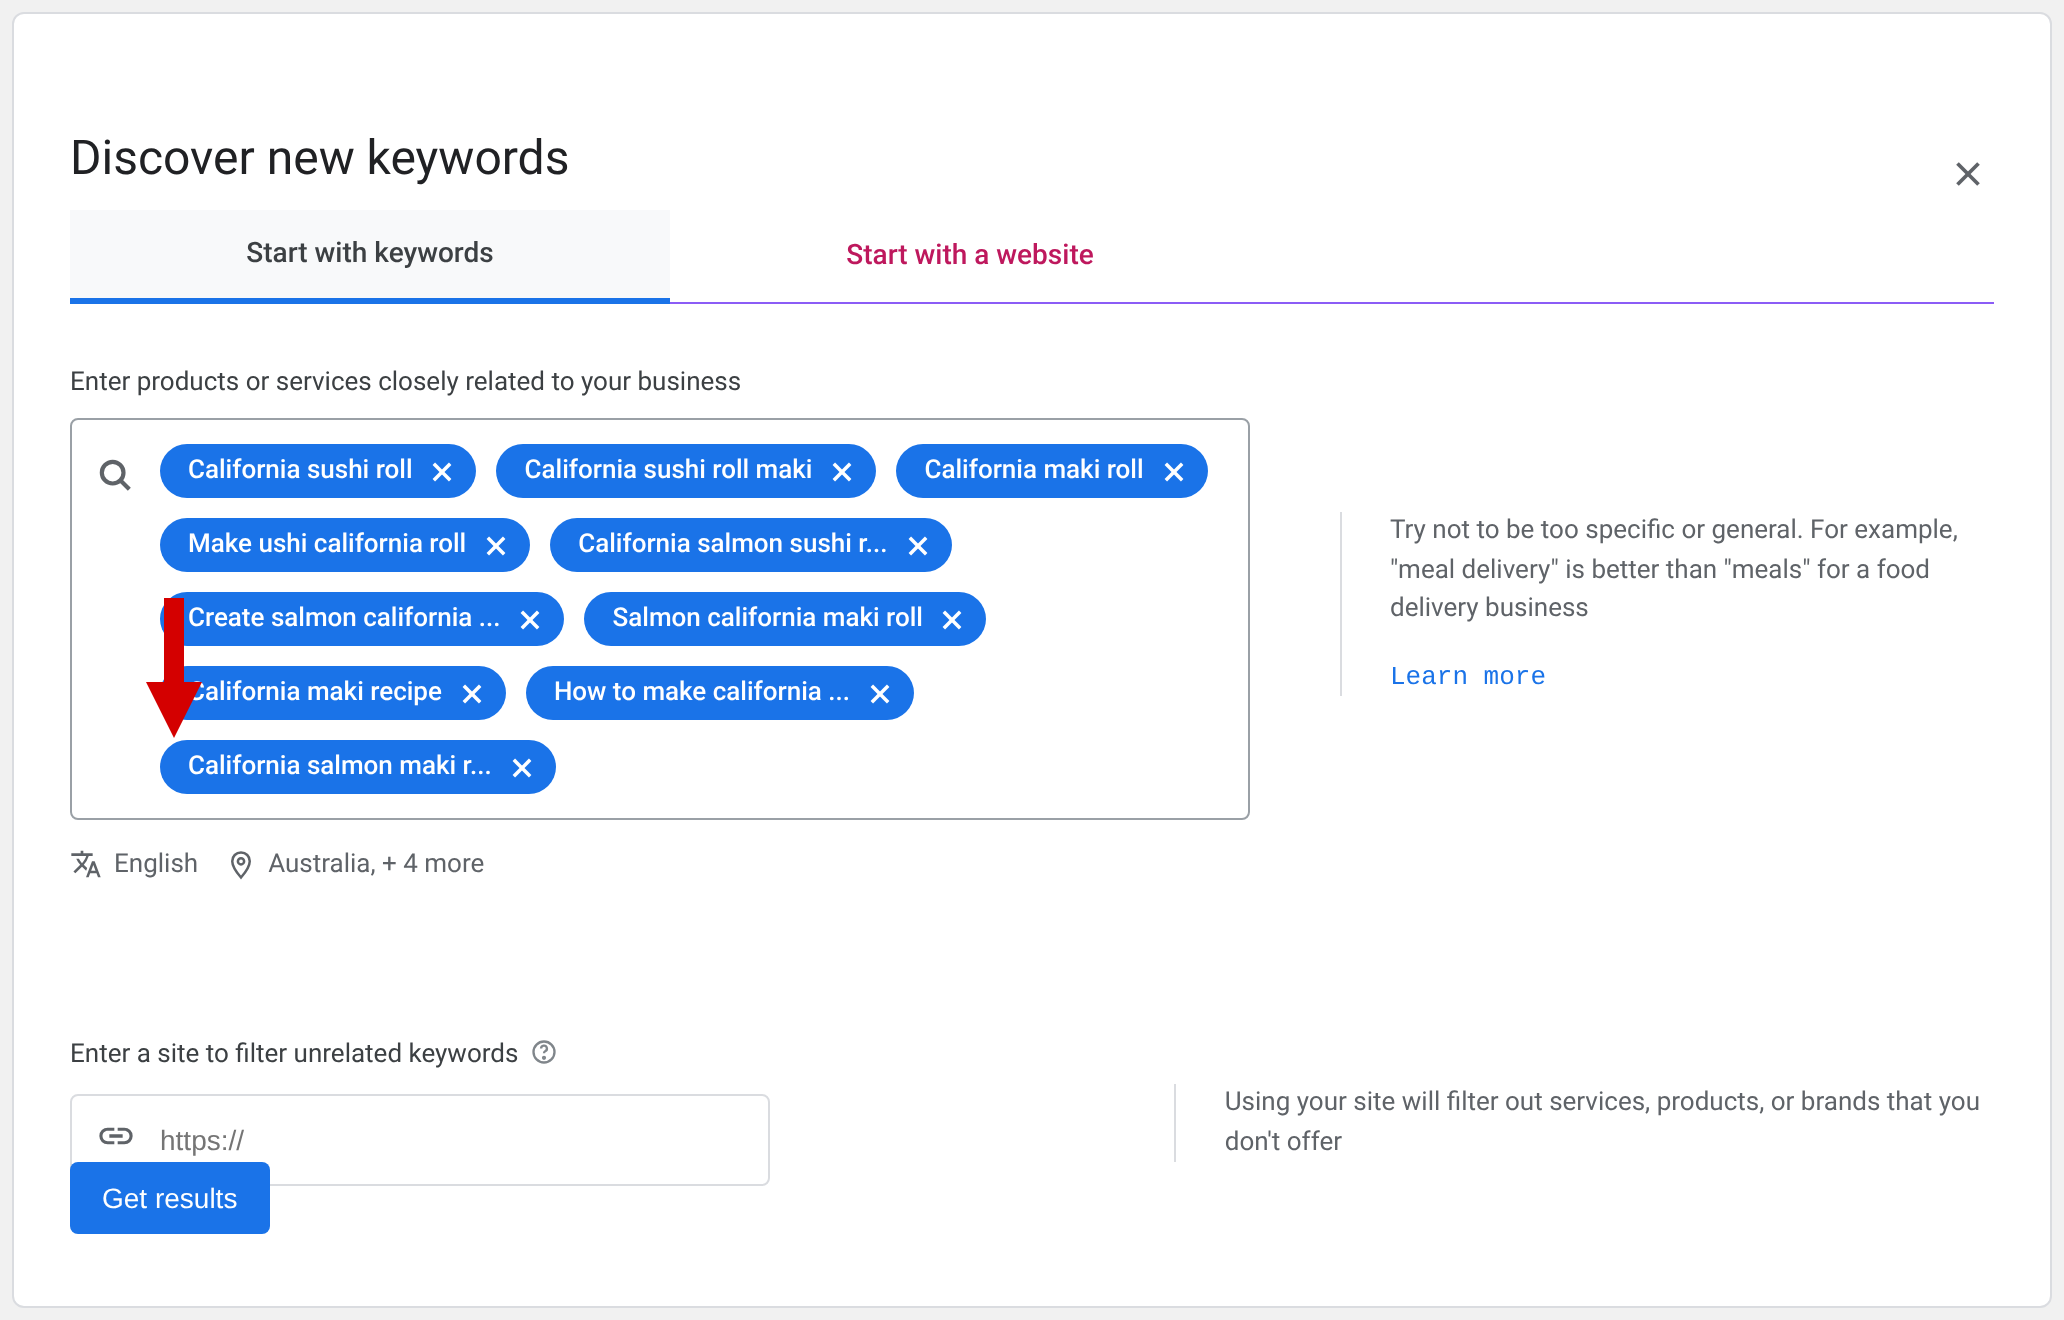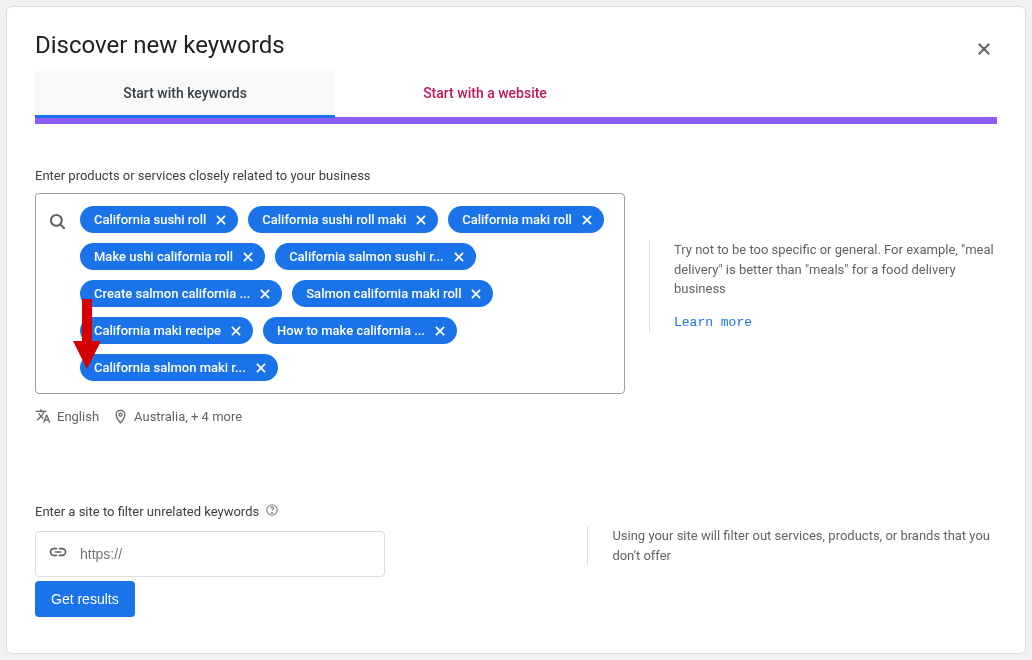--- a/index.html
+++ b/index.html
@@ -1,24 +1,24 @@
 <!DOCTYPE html>
 <html><head>
 <meta charset="utf-8">
 <style>
 * { box-sizing: border-box; margin: 0; padding: 0; }
 body { font-family: Roboto, Arial, sans-serif; background: #f1f1f1; padding: 6px; }
 .card { background: #fff; border: 1px solid #dadce0; border-radius: 6px; padding: 24px 28px 28px; width: 1020px; height: 648px; position: relative; }
-.header-row { display: flex; justify-content: space-between; align-items: center; }
+.header-row { display: flex; justify-content: space-between; align-items: flex-end; margin-top: 34px; }
 .title { font-size: 24px; font-weight: 400; color: #202124; margin-bottom: 12px; }
 .close-btn { color: #5f6368; cursor: pointer; font-size: 20px; padding: 4px; }
-.tabs { display: flex; border-bottom: 7px solid #8b5cf6; margin-bottom: 44px; }
+.tabs { display: flex; border-bottom: 1px solid #8b5cf6; margin-bottom: 32px; align-items: center; }
 .tab { padding: 14px 0; text-align: center; font-size: 14px; font-weight: 500; color: #be185d; cursor: pointer; width: 300px; }
 .tab.active { color: #3c4043; background: #f8f9fa; border-bottom: 3px solid #1a73e8; margin-bottom: -1px; }
-.content-row { display: flex; gap: 24px; align-items: flex-start; }
+.content-row { display: flex; gap: 45px; align-items: flex-start; }
 .left-col { width: 590px; }
 .right-col { flex: 1; padding-top: 72px; }
 .field-label { font-size: 13px; color: #3c4043; margin-bottom: 10px; }
 .chip-box { border: 1px solid #9aa0a6; border-radius: 4px; padding: 12px; display: flex; align-items: flex-start; gap: 12px; width: 590px; }
 .search-ic { color: #5f6368; margin-top: 6px; flex-shrink: 0; }
 .chips { display: flex; flex-wrap: wrap; gap: 10px; }
 .chip { background: #1a73e8; color: #fff; border-radius: 16px; padding: 6px 10px 6px 14px; font-size: 13px; font-weight: 500; display: flex; align-items: center; gap: 8px; max-width: 210px; }
 .chip-label { white-space: nowrap; overflow: hidden; text-overflow: ellipsis; }
 .chip-x { cursor: pointer; display: flex; }
 .locale-row { display: flex; align-items: center; gap: 14px; margin-top: 14px; font-size: 13px; color: #5f6368; }

